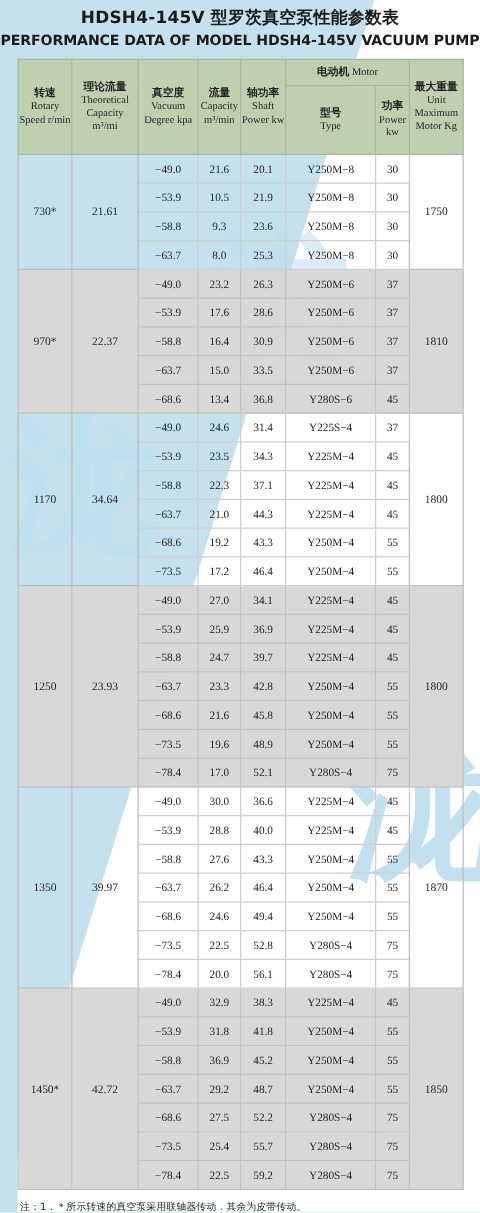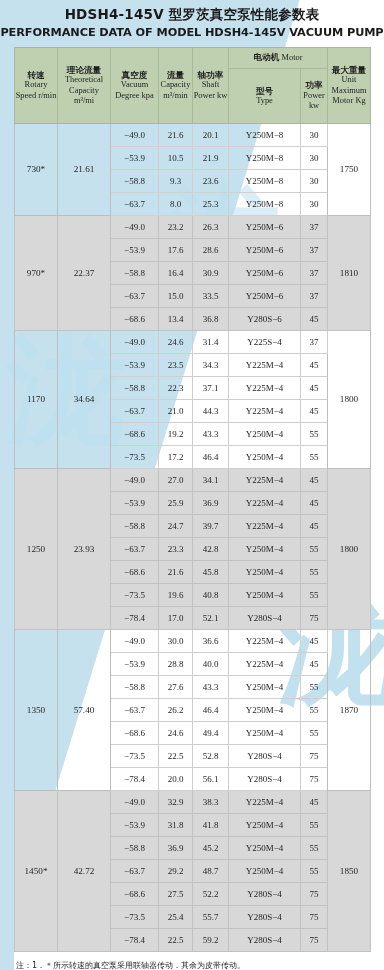--- a/index.html
+++ b/index.html
@@ -312,34 +312,34 @@
         <tr class="band-b">
           <td class="num">−68.6</td>
           <td class="num">21.6</td>
           <td class="num">45.8</td>
           <td class="num">Y250M−4</td>
           <td class="num">55</td>
         </tr>
         <tr class="band-b">
           <td class="num">−73.5</td>
           <td class="num">19.6</td>
-          <td class="num">40.8</td>
+          <td class="num">48.9</td>
           <td class="num">Y250M−4</td>
           <td class="num">55</td>
         </tr>
         <tr class="band-b">
           <td class="num">−78.4</td>
           <td class="num">17.0</td>
           <td class="num">52.1</td>
           <td class="num">Y280S−4</td>
           <td class="num">75</td>
         </tr>
         <tr class="band-a">
           <td rowspan="7" class="rpm">1350</td>
-          <td rowspan="7" class="theo">57.40</td>
+          <td rowspan="7" class="theo">39.97</td>
           <td class="num">−49.0</td>
           <td class="num">30.0</td>
           <td class="num">36.6</td>
           <td class="num">Y225M−4</td>
           <td class="num">45</td>
           <td rowspan="7" class="weight">1870</td>
         </tr>
         <tr class="band-a">
           <td class="num">−53.9</td>
           <td class="num">28.8</td>

